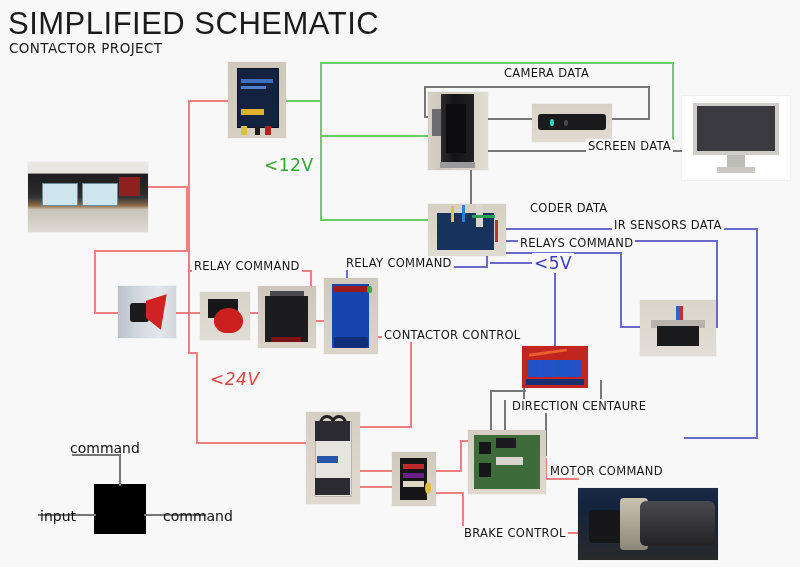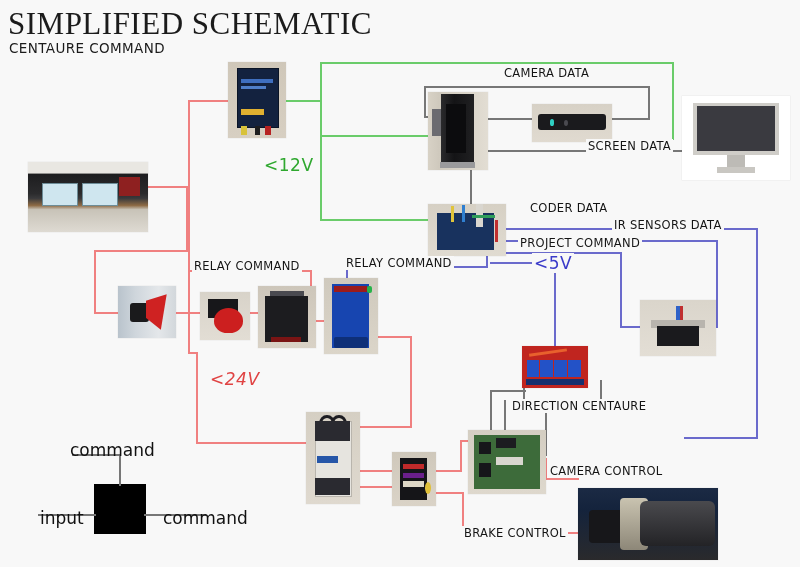--- a/index.html
+++ b/index.html
@@ -9,21 +9,21 @@
     position:relative;
     width:800px;height:567px;
     background:#f8f8f8;
     overflow:hidden;
   }
   
   .title{
     position:absolute;left:8px;top:6px;
     font-size:31px;letter-spacing:0.5px;
     color:#1b1b1b;font-weight:400;
-    font-family:Liberation Serif, serif;
+    font-family:Liberation Sans, sans-serif;
     white-space:nowrap;
   }
   .subtitle{
     position:absolute;left:9px;top:40px;
     font-size:13.5px;letter-spacing:0.4px;
     color:#1b1b1b;white-space:nowrap;
   }
   
   .wire{position:absolute;}
   .w-red   {background:#f08080;}
@@ -40,21 +40,21 @@
   }
   .volt{
     position:absolute;font-size:17px;font-weight:400;
     letter-spacing:0.5px;white-space:nowrap;
     background:#f8f8f8;padding:0 2px;
   }
   .v-green{color:#2fa82f;}
   .v-red  {color:#e04343;}
   .v-blue {color:#3b3bc9;}
   .leg-lab{
-    position:absolute;font-size:17px;color:#111;white-space:nowrap;
+    position:absolute;font-size:14px;color:#111;white-space:nowrap;
   }
   
   .photo{
     position:absolute;overflow:hidden;
     background:#cbc7bf;
     box-shadow:0 0 0 0.5px rgba(0,0,0,0.06);
   }
   
   .ph-batt{background:linear-gradient(#e9e7e2 0%,#e9e7e2 16%,#1d1d1f 17%,#2b2b2d 45%,#3a3a3c 52%,#8d6a44 62%,#c8c3b8 68%,#dedad2 100%);}
   .ph-batt .bat1{position:absolute;left:12%;top:30%;width:28%;height:30%;background:#cfe6ef;border:1px solid #6d8d98;}
@@ -152,21 +152,21 @@
   .ph-ir .wr{position:absolute;left:53%;top:10%;width:3%;height:30%;background:#c03030;}
   
   .legend-box{position:absolute;background:#000;}
 </style>
 </head>
 <body>
 
 <div id="canvas">
 
   <div class="title">SIMPLIFIED SCHEMATIC</div>
-  <div class="subtitle">CENTAURE COMMAND</div>
+  <div class="subtitle">CONTACTOR PROJECT</div>
 
   <div class="wire h w-green" style="left:286px;top:100px;width:36px;"></div>
   <div class="wire v w-green" style="left:320px;top:62px;height:158px;"></div>
   <div class="wire h w-green" style="left:320px;top:62px;width:354px;"></div>
   <div class="wire v w-green" style="left:672px;top:62px;height:78px;"></div>
   <div class="wire h w-green" style="left:320px;top:135px;width:112px;"></div>
   <div class="wire h w-green" style="left:320px;top:219px;width:112px;"></div>
 
   <div class="wire h w-red" style="left:148px;top:186px;width:40px;"></div>
   <div class="wire v w-red" style="left:186px;top:186px;height:66px;"></div>
@@ -364,25 +364,26 @@
   <div class="photo ph-mot" style="left:578px;top:488px;width:140px;height:72px;">
     <div class="blk"></div>
       <div class="ring"></div>
       <div class="barrel"></div>
   </div>
 
   <div class="lab" style="left:502px;top:66px;">CAMERA DATA</div>
   <div class="lab" style="left:586px;top:139px;">SCREEN DATA</div>
   <div class="lab" style="left:528px;top:201px;">CODER DATA</div>
   <div class="lab" style="left:612px;top:218px;">IR SENSORS DATA</div>
-  <div class="lab" style="left:518px;top:236px;">PROJECT COMMAND</div>
+  <div class="lab" style="left:518px;top:236px;">RELAYS COMMAND</div>
   <div class="lab" style="left:192px;top:259px;">RELAY COMMAND</div>
   <div class="lab" style="left:344px;top:256px;">RELAY COMMAND</div>
+  <div class="lab" style="left:382px;top:328px;">CONTACTOR CONTROL</div>
   <div class="lab" style="left:510px;top:399px;">DIRECTION CENTAURE</div>
-  <div class="lab" style="left:548px;top:464px;">CAMERA CONTROL</div>
+  <div class="lab" style="left:548px;top:464px;">MOTOR COMMAND</div>
   <div class="lab" style="left:462px;top:526px;">BRAKE CONTROL</div>
 
   <div class="volt v-green" style="left:262px;top:155px;">&lt;12V</div>
   <div class="volt v-red" style="left:208px;top:369px;font-style:italic;">&lt;24V</div>
   <div class="volt v-blue" style="left:532px;top:253px;">&lt;5V</div>
 
   <div class="legend-box" style="left:94px;top:484px;width:52px;height:50px;"></div>
   <div class="wire v w-gray" style="left:119px;top:454px;height:32px;"></div>
   <div class="wire h w-gray" style="left:72px;top:454px;width:48px;"></div>
   <div class="wire h w-gray" style="left:38px;top:514px;width:58px;"></div>

